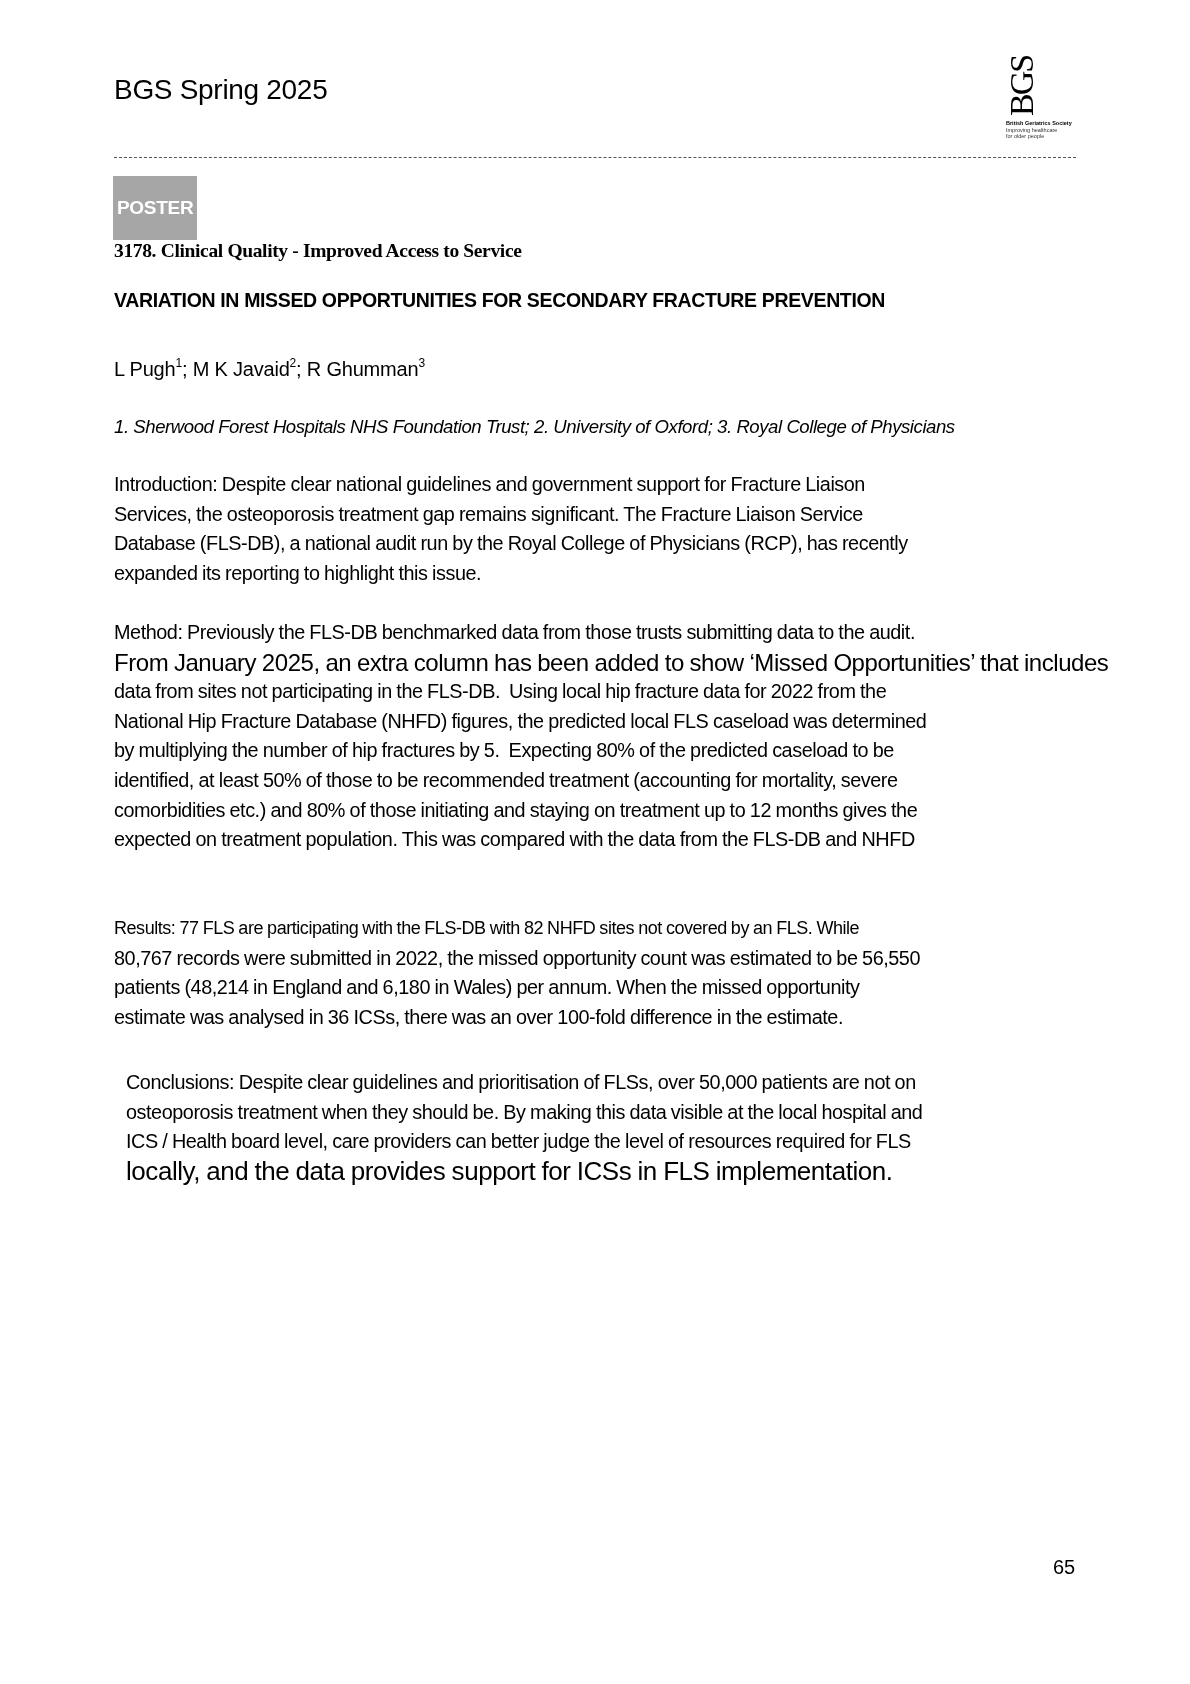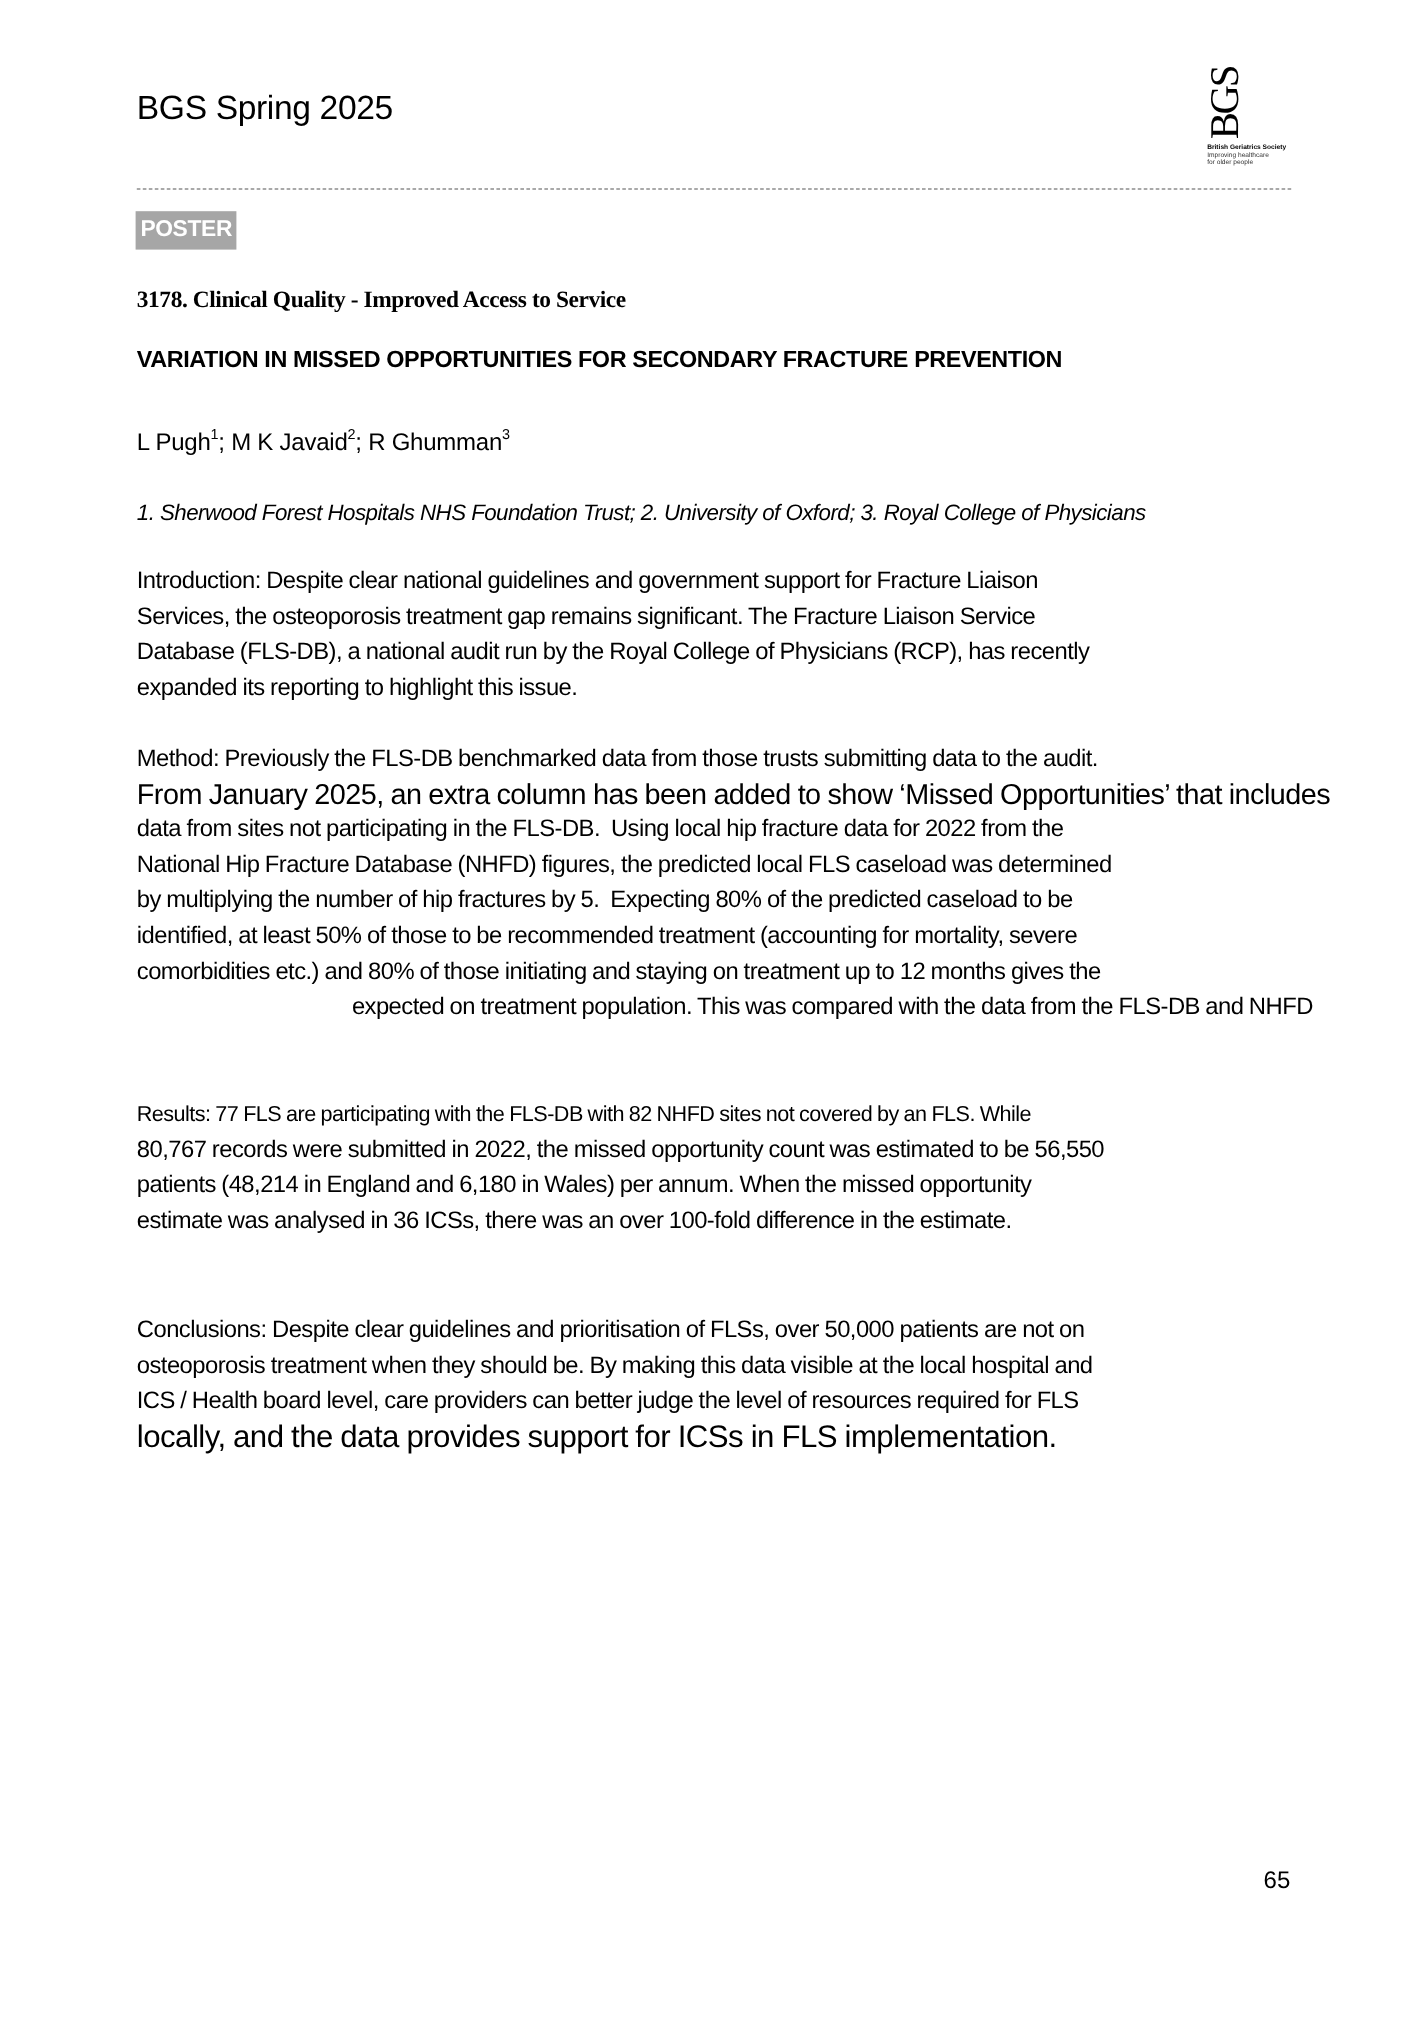--- a/index.html
+++ b/index.html
@@ -7,21 +7,21 @@
          font-family:"Liberation Sans", sans-serif; color:#000; }
   .abs { position:absolute; }
   .conf-title { left:114px; top:74px; font-size:28px; font-weight:normal; letter-spacing:-0.3px; }
   .logo { left:1004px; top:52px; width:72px; height:92px; }
   .logo .letters { position:absolute; left:8px; top:0; width:20px; height:64px;
         font-family:"Liberation Serif", serif; font-size:34px; line-height:20px;
         writing-mode:vertical-rl; transform:rotate(180deg); letter-spacing:-2px; }
   .logo .tag { position:absolute; left:2px; top:68px; font-size:5.5px; line-height:6.5px; white-space:nowrap; color:#333; }
   .logo .tag b { color:#000; }
   .rule { left:114px; top:157px; width:962px; height:0; border-top:1.5px dashed #555; }
-  .badge { left:113px; top:176px; height:32px; padding:0 4px; background:#a6a6a6; color:#fff;
+  .badge { left:113px; top:176px; height:32px; padding:16px 4px; background:#a6a6a6; color:#fff;
            font-weight:bold; font-size:19px; line-height:32px; letter-spacing:-0.3px; }
   .h-line { left:114px; font-size:19.5px; font-weight:bold; letter-spacing:-0.35px; white-space:nowrap; }
   .authors { left:114px; top:358px; font-size:20px; white-space:nowrap; letter-spacing:-0.2px; }
   .authors sup { font-size:12px; vertical-align:9px; line-height:0; }
   .affil { left:114px; top:416px; font-size:18.6px; font-style:italic; white-space:nowrap; letter-spacing:-0.45px; }
   .para { left:114px; width:980px; font-size:20px; line-height:29.6px; letter-spacing:-0.45px; word-spacing:-0.5px; }
   .para .ln { display:block; white-space:nowrap; }
   .para .lbl { font-weight:normal; }
   .pagenum { left:1053px; top:1556px; font-size:20px; }
 </style>
@@ -62,30 +62,30 @@
 </div>
 
 <div class="abs para" style="top:618px;">
   <span class="ln" style="white-space: pre; font-size: 19.84px;"><span class="lbl">Method:</span><span> Previously the FLS-DB benchmarked data from those trusts submitting data to the audit.</span></span>
   <span class="ln" style="white-space: pre; font-size: 24px;">From January 2025, an extra column has been added to show ‘Missed Opportunities’ that includes</span>
   <span class="ln" style="white-space: pre; font-size: 19.84px;">data from sites not participating in the FLS-DB.  Using local hip fracture data for 2022 from the</span>
   <span class="ln" style="white-space: pre; font-size: 19.84px;">National Hip Fracture Database (NHFD) figures, the predicted local FLS caseload was determined</span>
   <span class="ln" style="white-space: pre; font-size: 19.84px;">by multiplying the number of hip fractures by 5.  Expecting 80% of the predicted caseload to be</span>
   <span class="ln" style="white-space: pre; font-size: 19.84px;">identified, at least 50% of those to be recommended treatment (accounting for mortality, severe</span>
   <span class="ln" style="white-space: pre; font-size: 19.84px;">comorbidities etc.) and 80% of those initiating and staying on treatment up to 12 months gives the</span>
-  <span class="ln" style="white-space: pre; font-size: 19.84px; text-align: right;">expected on treatment population. This was compared with the data from the FLS-DB and NHFD</span>
+  <span class="ln" style="white-space: pre; font-size: 19.84px;">expected on treatment population. This was compared with the data from the FLS-DB and NHFD</span>
 </div>
 
 <div class="abs para" style="top:914px;">
   <span class="ln" style="white-space: pre; font-size: 18px;"><span class="lbl">Results:</span><span> 77 FLS are participating with the FLS-DB with 82 NHFD sites not covered by an FLS. While</span></span>
   <span class="ln" style="white-space: pre; font-size: 19.84px;">80,767 records were submitted in 2022, the missed opportunity count was estimated to be 56,550</span>
   <span class="ln" style="white-space: pre; font-size: 19.84px;">patients (48,214 in England and 6,180 in Wales) per annum. When the missed opportunity</span>
   <span class="ln" style="white-space: pre; font-size: 19.84px;">estimate was analysed in 36 ICSs, there was an over 100-fold difference in the estimate.</span>
 </div>
 
-<div class="abs para" style="top:1094px;">
+<div class="abs para" style="top:1068px;margin-left:12px;">
   <span class="ln" style="white-space: pre; font-size: 19.84px;"><span class="lbl">Conclusions:</span><span> Despite clear guidelines and prioritisation of FLSs, over 50,000 patients are not on</span></span>
   <span class="ln" style="white-space: pre; font-size: 19.84px;">osteoporosis treatment when they should be. By making this data visible at the local hospital and</span>
   <span class="ln" style="white-space: pre; font-size: 19.84px;">ICS / Health board level, care providers can better judge the level of resources required for FLS</span>
   <span class="ln" style="white-space: pre; font-size: 26px;">locally, and the data provides support for ICSs in FLS implementation.</span>
 </div>
 
 <div class="abs pagenum">65</div>
 
 </body></html>

